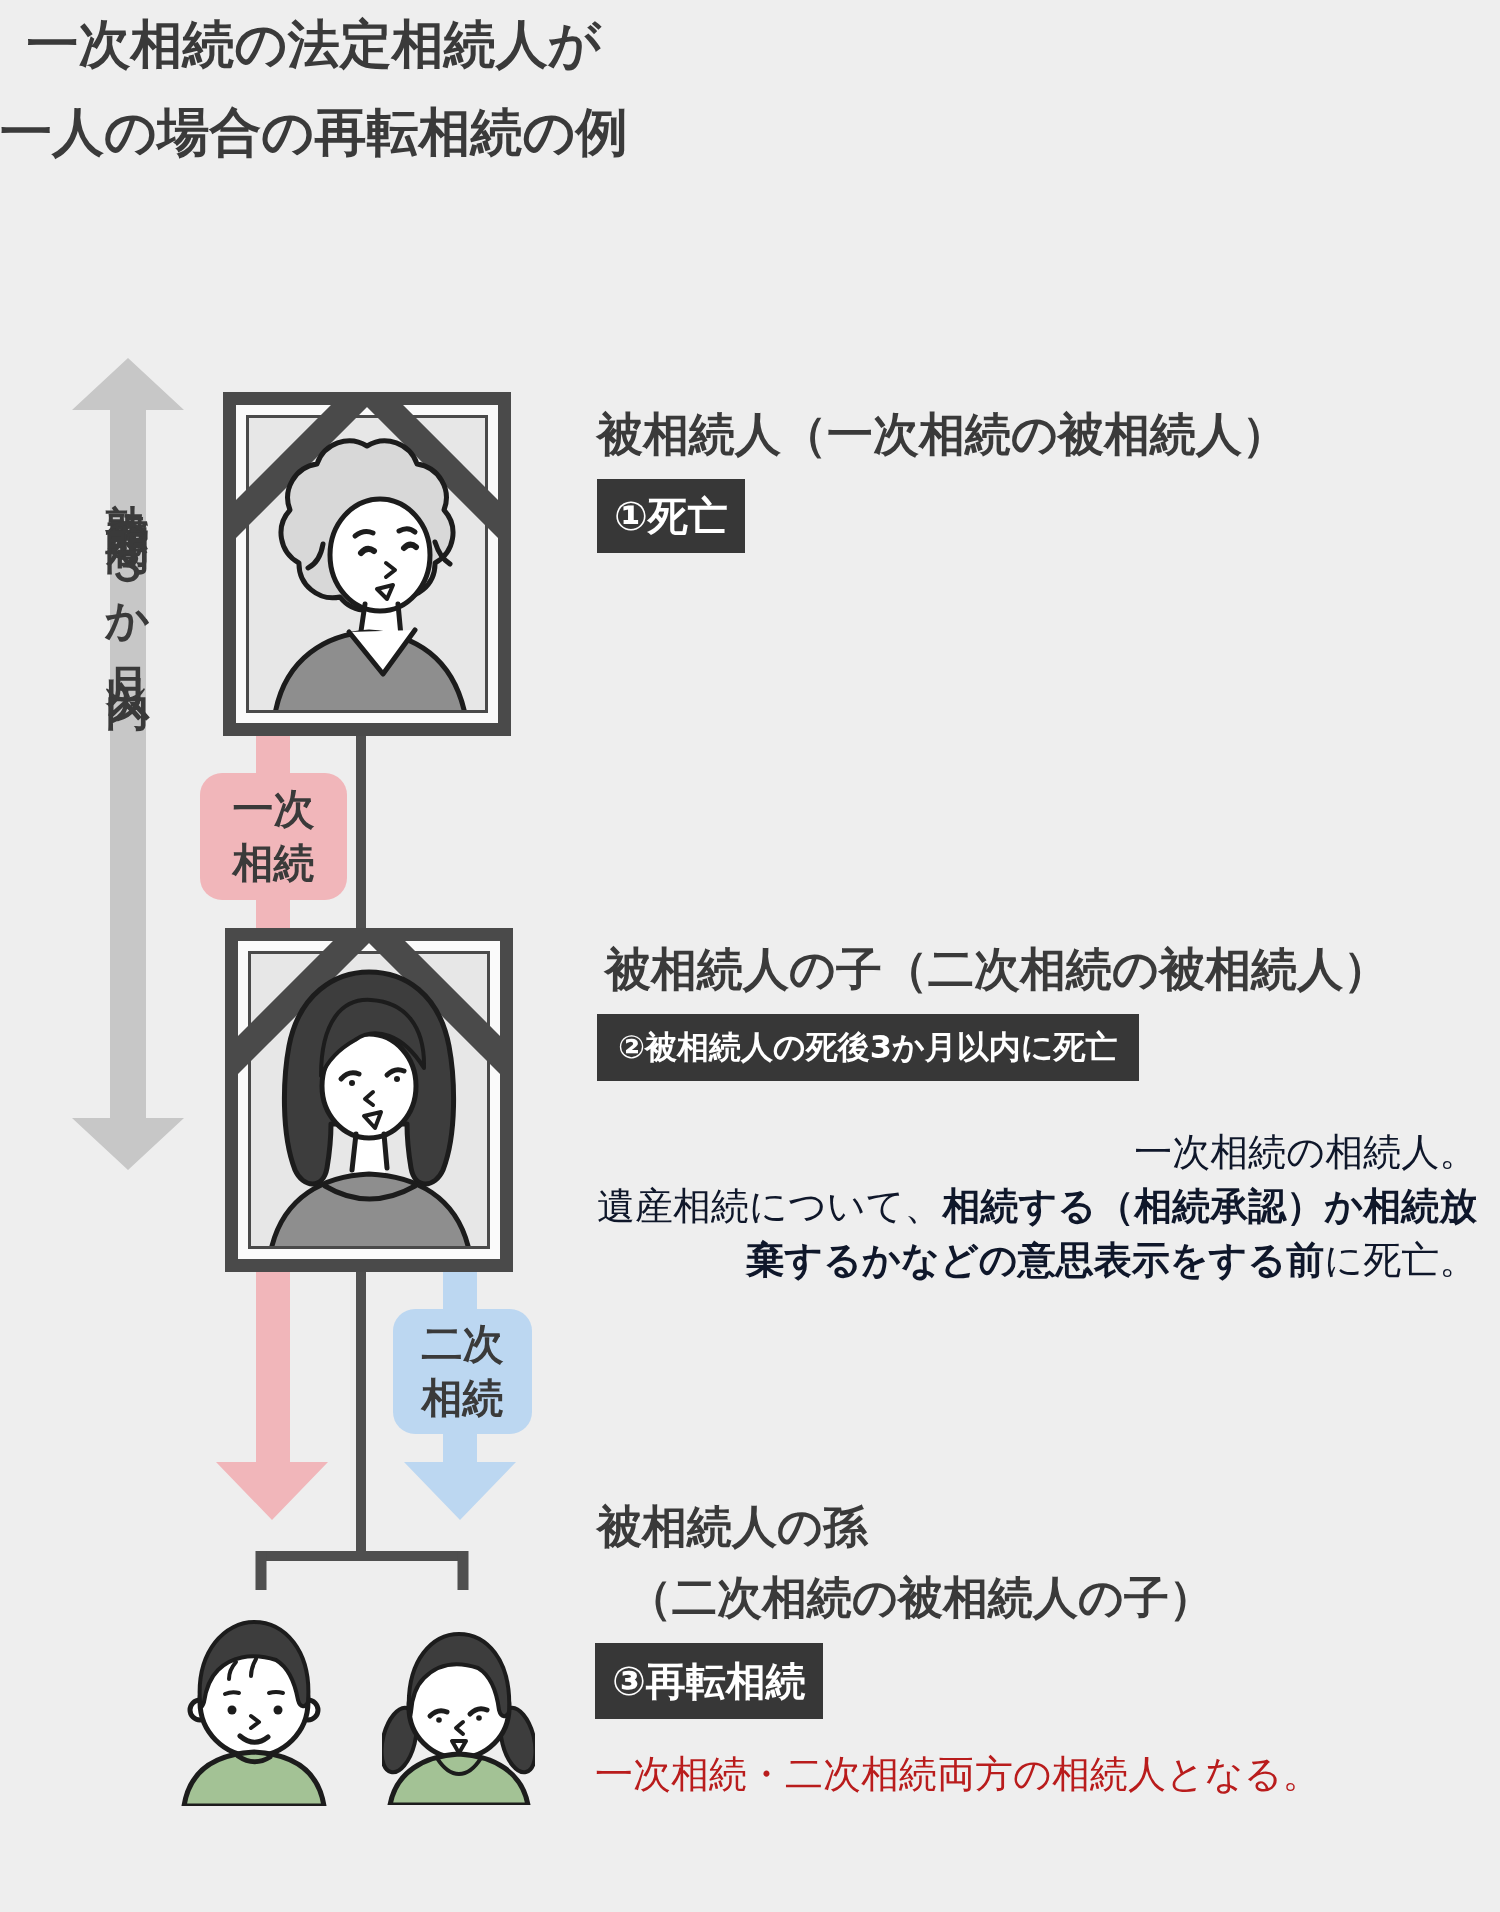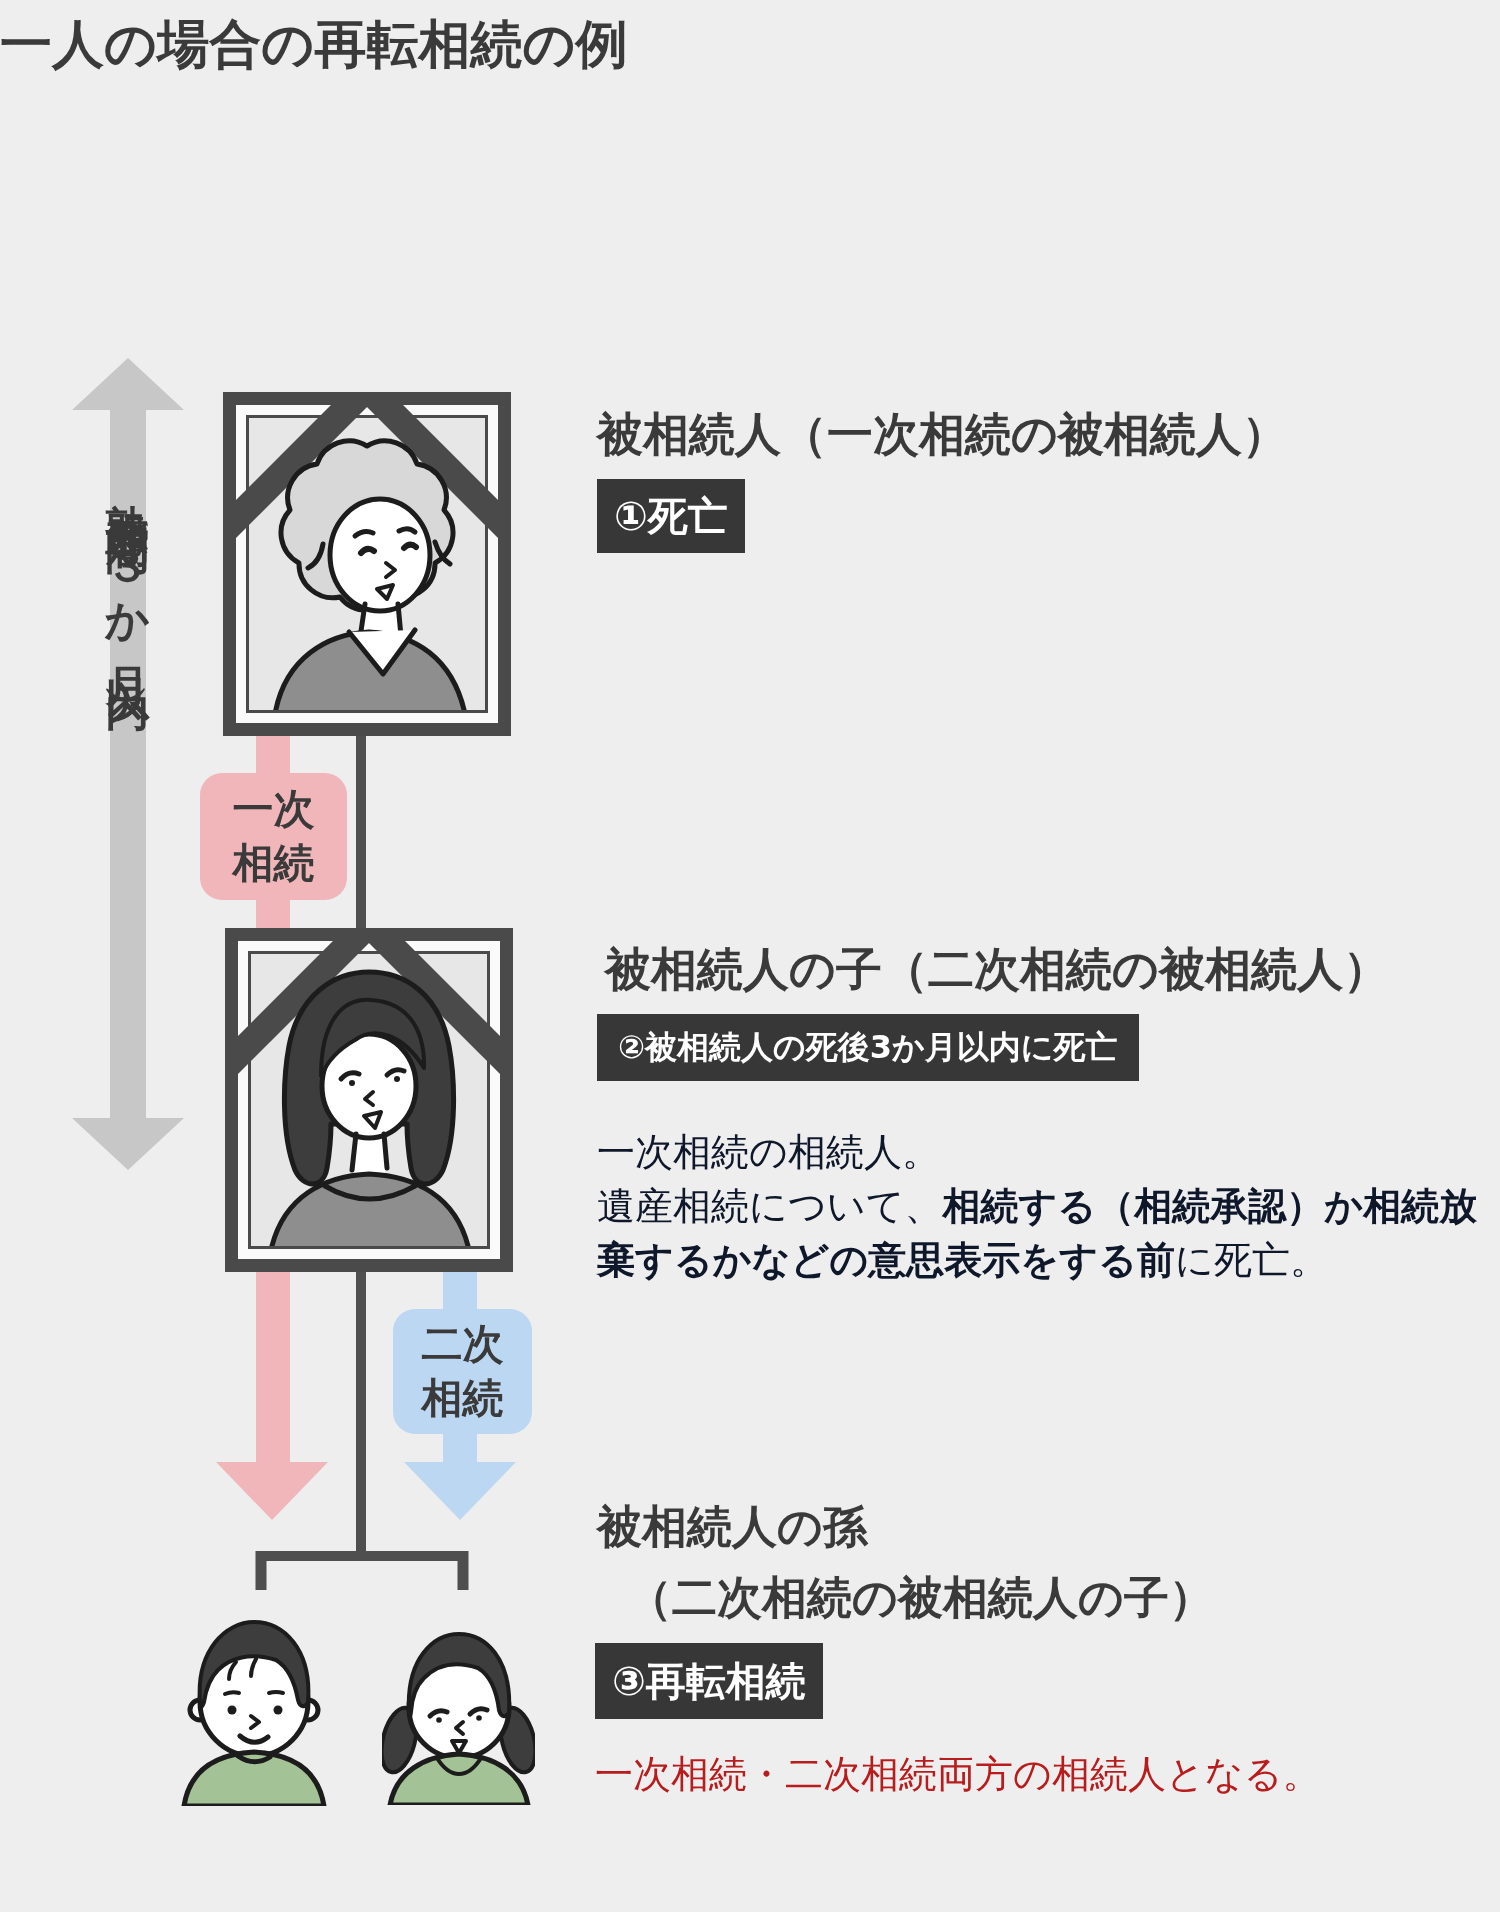--- a/index.html
+++ b/index.html
@@ -17,21 +17,21 @@
 
   
   #timeline-label{
     left:101px; top:468px; writing-mode:vertical-rl; text-orientation:mixed;
     font-size:44px; font-weight:700; letter-spacing:10px; line-height:1.2;
   }
 
   
   #diagram-svg{left:0; top:0; width:1500px; height:1912px; z-index:1;}
   .portrait{z-index:2;}
-  .overlay{z-index:3;}
+  .overlay{z-index:3;text-align:right;}
 
   
   .tag{
     display:flex; align-items:center; justify-content:center;
     border-radius:22px; font-size:41px; font-weight:700; line-height:1.3; text-align:center;
   }
   .tag .wrap2{display:inline-block; width:2.06em; word-break:break-all;}
   #tag-primary{left:200px; top:773px; width:147px; height:127px; background:var(--pink,#f1b6ba);justify-content:center;}
   #tag-secondary{left:393px; top:1309px; width:139px; height:125px; background:var(--blue,#bcd7f1);}
 
@@ -70,20 +70,21 @@
       <path d="M261,1551 V1590" stroke-width="11"></path>
       <path d="M463,1551 V1590" stroke-width="11"></path>
     </g>
 
     <polygon points="256,736 290,736 290,1462 328,1462 272,1520 216,1462 256,1462" style="fill:var(--pink)"></polygon>
 
     <polygon points="443,1268 477,1268 477,1462 516,1462 460,1520 404,1462 443,1462" style="fill:var(--blue)"></polygon>
   </svg>
 
   <div id="title" class="abs overlay">
+    <div>一次相続の法定相続人が</div>
     <div>一人の場合の再転相続の例</div>
   </div>
 
   <div id="timeline-label" class="abs overlay">熟慮期間（３か月以内）</div>
 
   <svg class="abs portrait" style="left:223px; top:392px;" width="288" height="344" viewBox="0 0 288 344">
     <rect width="288" height="344" style="fill:var(--frame)"></rect>
     <rect x="13" y="13" width="262" height="318" style="fill:var(--mat)"></rect>
     <rect x="23" y="23" width="242" height="298" style="fill:var(--frame)"></rect>
     <rect x="26" y="26" width="236" height="292" style="fill:var(--photo-bg)"></rect>

